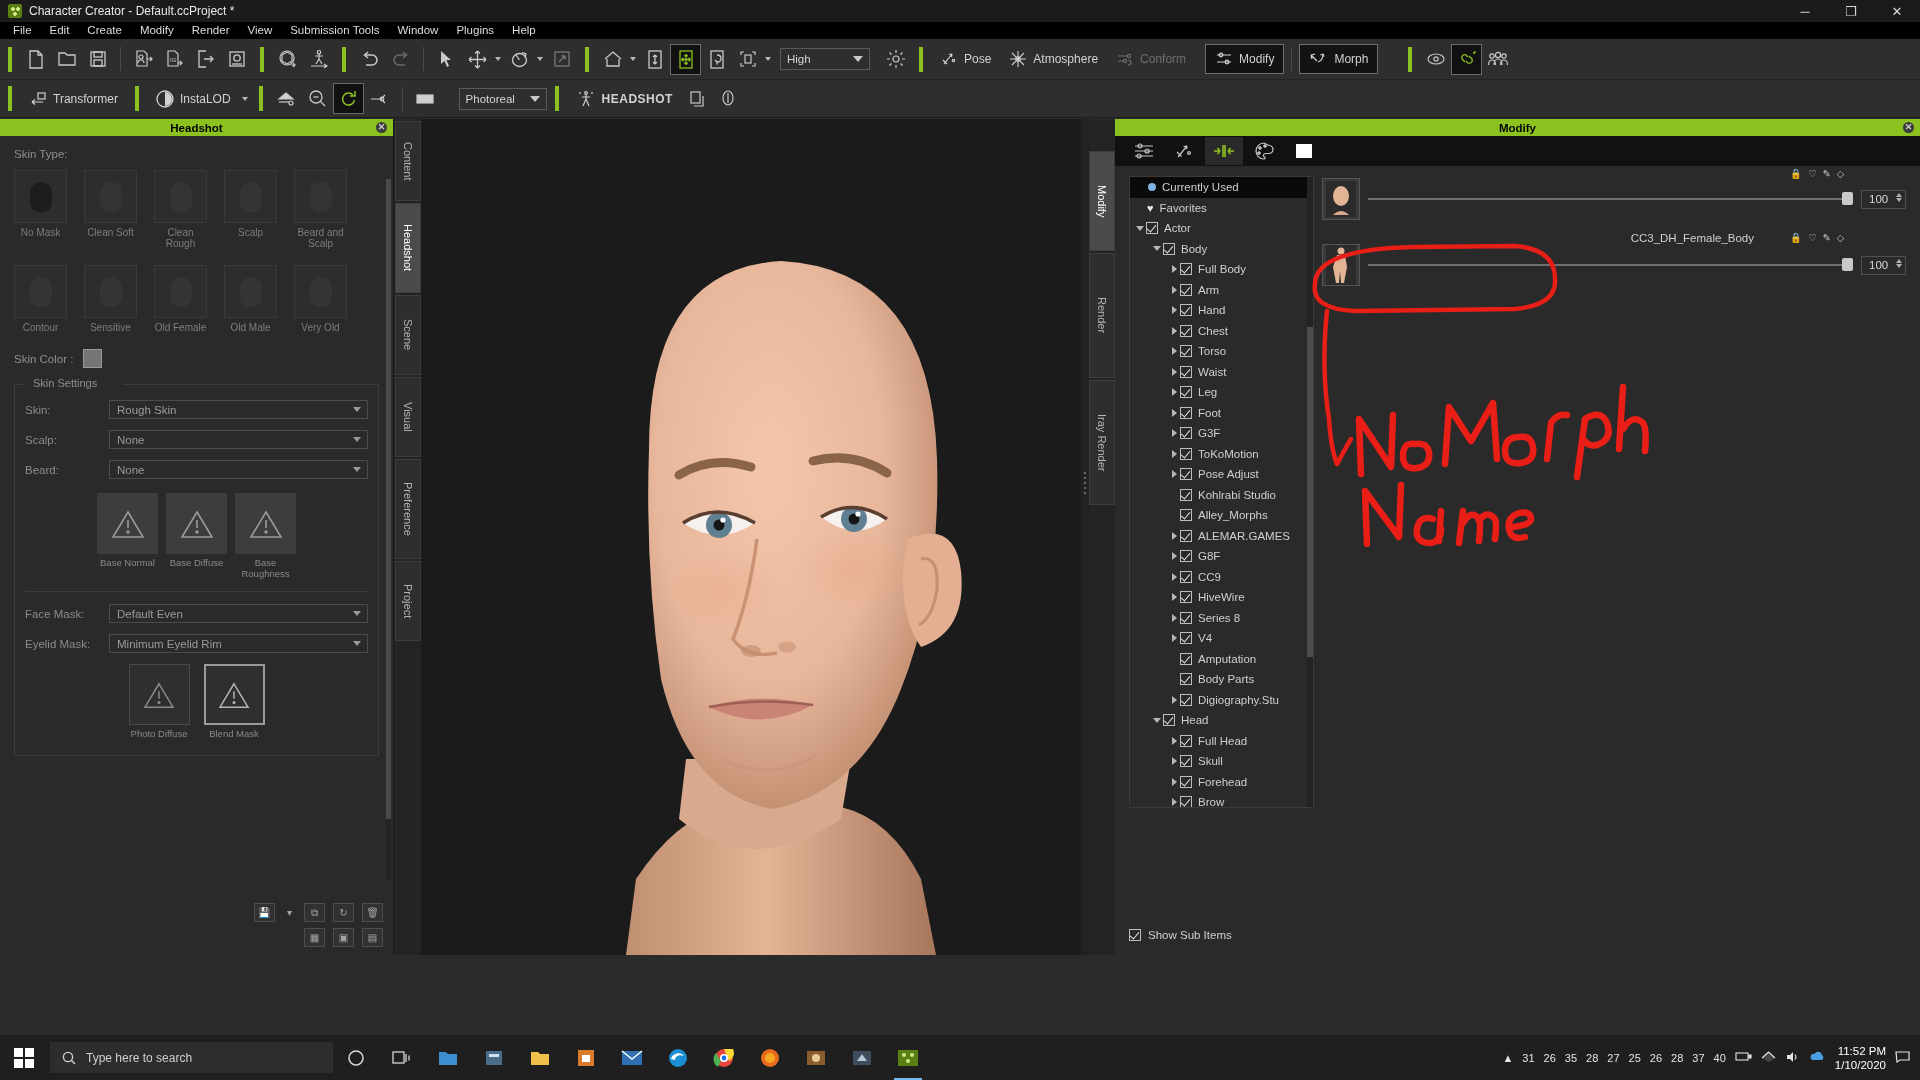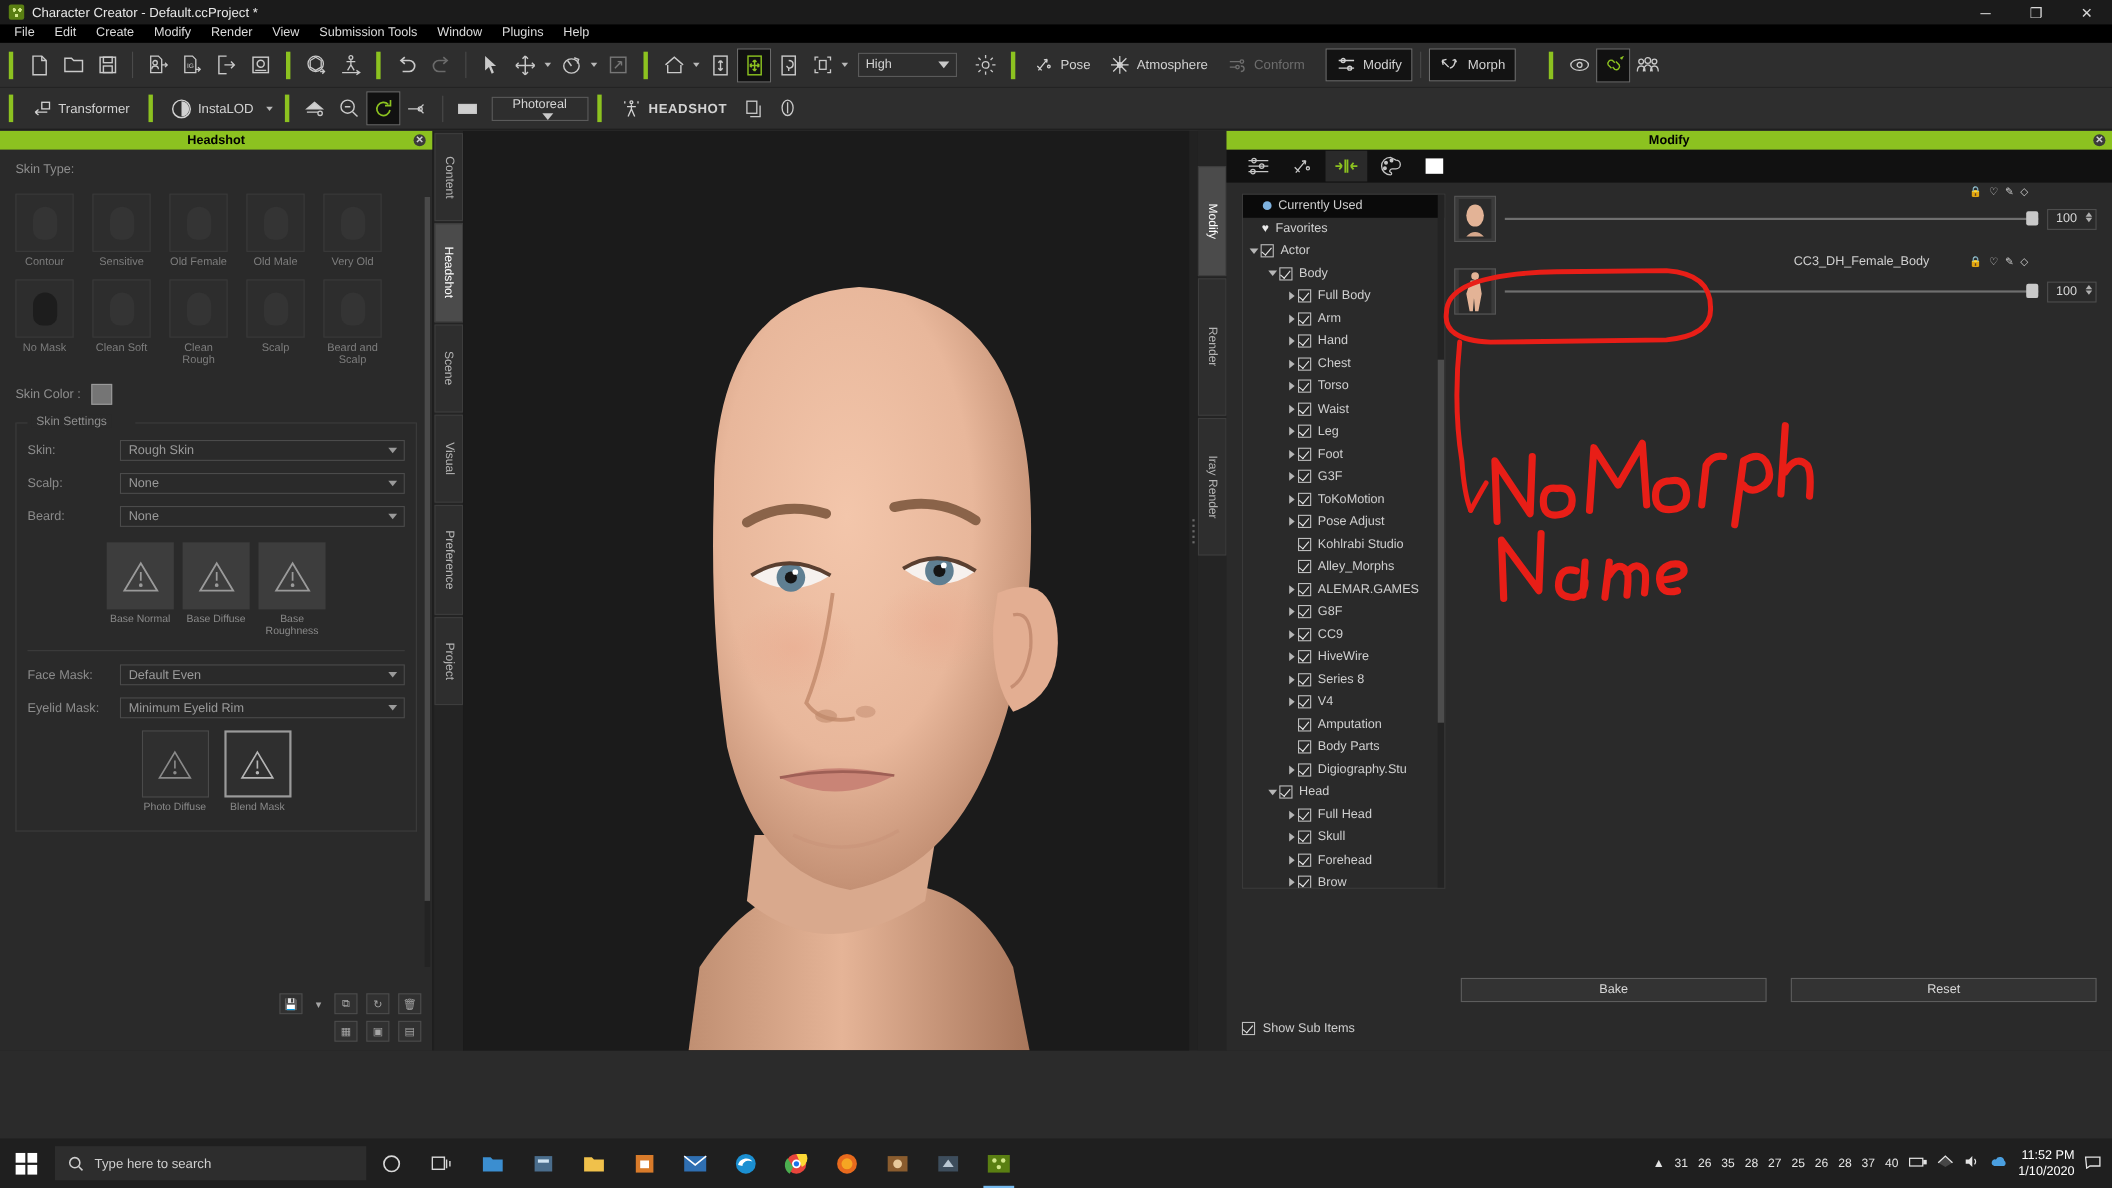--- a/index.html
+++ b/index.html
@@ -466,21 +466,21 @@
           <path d="M2 8h10m0 0 4-4m-4 4 4 4"></path>
           <circle cx="13" cy="8" r="1.8"></circle>
         </svg>
       </div>
     <div class="vsep"></div>
     <div class="tbtn">
         <svg width="20" height="16" viewBox="0 0 20 16" fill="none" stroke="currentColor" stroke-width="1.2">
           <rect x="2" y="4" width="16" height="8" fill="#cfcfcf"></rect>
         </svg>
       </div>
-    <div class="combo" style="width:88px;margin-left:6px;flex-direction:column;">
+    <div class="combo" style="width:88px;margin-left:18px;">
       <span class="cv">Photoreal</span>
       <span class="carr"></span>
     </div>
     <div class="gbar"></div>
     <div class="tlabel">
       <svg width="20" height="18" viewBox="0 0 20 18" fill="none" stroke="currentColor" stroke-width="1.2">
           <circle cx="10" cy="3" r="1.3"></circle>
           <path d="M10 5v4M6 7h8M7 16l3-7 3 7"></path>
           <path d="M4 2v2M16 2v2"></path>
         </svg>
@@ -503,20 +503,53 @@
   <div class="workspace">
 
     <div class="leftpanel">
       <div class="panelhdr">
         <span>Headshot</span>
         <span class="x">✕</span>
       </div>
       <div class="lp-body">
         <div class="lbl">Skin Type:</div>
 
+        <div class="thumbgrid">
+          <div class="thumbcell">
+            <div class="thumb">
+                <div class="head" style="background:#1d1d1d"></div>
+              </div>
+            <div class="thumbcap">No Mask</div>
+          </div>
+          <div class="thumbcell">
+            <div class="thumb">
+                <div class="head"></div>
+              </div>
+            <div class="thumbcap">Clean Soft</div>
+          </div>
+          <div class="thumbcell">
+            <div class="thumb">
+                <div class="head"></div>
+              </div>
+            <div class="thumbcap">Clean Rough</div>
+          </div>
+          <div class="thumbcell">
+            <div class="thumb">
+                <div class="head"></div>
+              </div>
+            <div class="thumbcap">Scalp</div>
+          </div>
+          <div class="thumbcell">
+            <div class="thumb">
+                <div class="head"></div>
+              </div>
+            <div class="thumbcap">Beard and Scalp</div>
+          </div>
+        </div>
+
         <div class="thumbgrid" style="margin-top:16px">
           <div class="thumbcell">
             <div class="thumb">
                 <div class="head"></div>
               </div>
             <div class="thumbcap">Contour</div>
           </div>
           <div class="thumbcell">
             <div class="thumb">
                 <div class="head"></div>
@@ -533,53 +566,20 @@
             <div class="thumb">
                 <div class="head"></div>
               </div>
             <div class="thumbcap">Old Male</div>
           </div>
           <div class="thumbcell">
             <div class="thumb">
                 <div class="head"></div>
               </div>
             <div class="thumbcap">Very Old</div>
-          </div>
-        </div>
-
-        <div class="thumbgrid">
-          <div class="thumbcell">
-            <div class="thumb">
-                <div class="head" style="background:#1d1d1d"></div>
-              </div>
-            <div class="thumbcap">No Mask</div>
-          </div>
-          <div class="thumbcell">
-            <div class="thumb">
-                <div class="head"></div>
-              </div>
-            <div class="thumbcap">Clean Soft</div>
-          </div>
-          <div class="thumbcell">
-            <div class="thumb">
-                <div class="head"></div>
-              </div>
-            <div class="thumbcap">Clean Rough</div>
-          </div>
-          <div class="thumbcell">
-            <div class="thumb">
-                <div class="head"></div>
-              </div>
-            <div class="thumbcap">Scalp</div>
-          </div>
-          <div class="thumbcell">
-            <div class="thumb">
-                <div class="head"></div>
-              </div>
-            <div class="thumbcap">Beard and Scalp</div>
           </div>
         </div>
 
         <div class="rowline">
           <span class="lbl">Skin Color :</span>
           <span class="swatch"></span>
         </div>
 
         <div class="group">
           <span class="grouptitle">Skin Settings</span>
@@ -1113,24 +1113,20 @@
             </div>
             <div class="mnum">
               <span>100</span>
               <span class="mspin">
                   <i class="up"></i>
                   <i class="dn"></i>
                 </span>
             </div>
           </div>
 
-          <div class="rp-footer">
-            <div class="fbtn">Bake</div>
-            <div class="fbtn">Reset</div>
-          </div>
         </div>
       </div>
 
       <div class="subitems">
         <span class="cb"></span>
         <span>Show Sub Items</span>
       </div>
     </div>
 
     <svg class="annot" viewBox="0 0 805 836">

